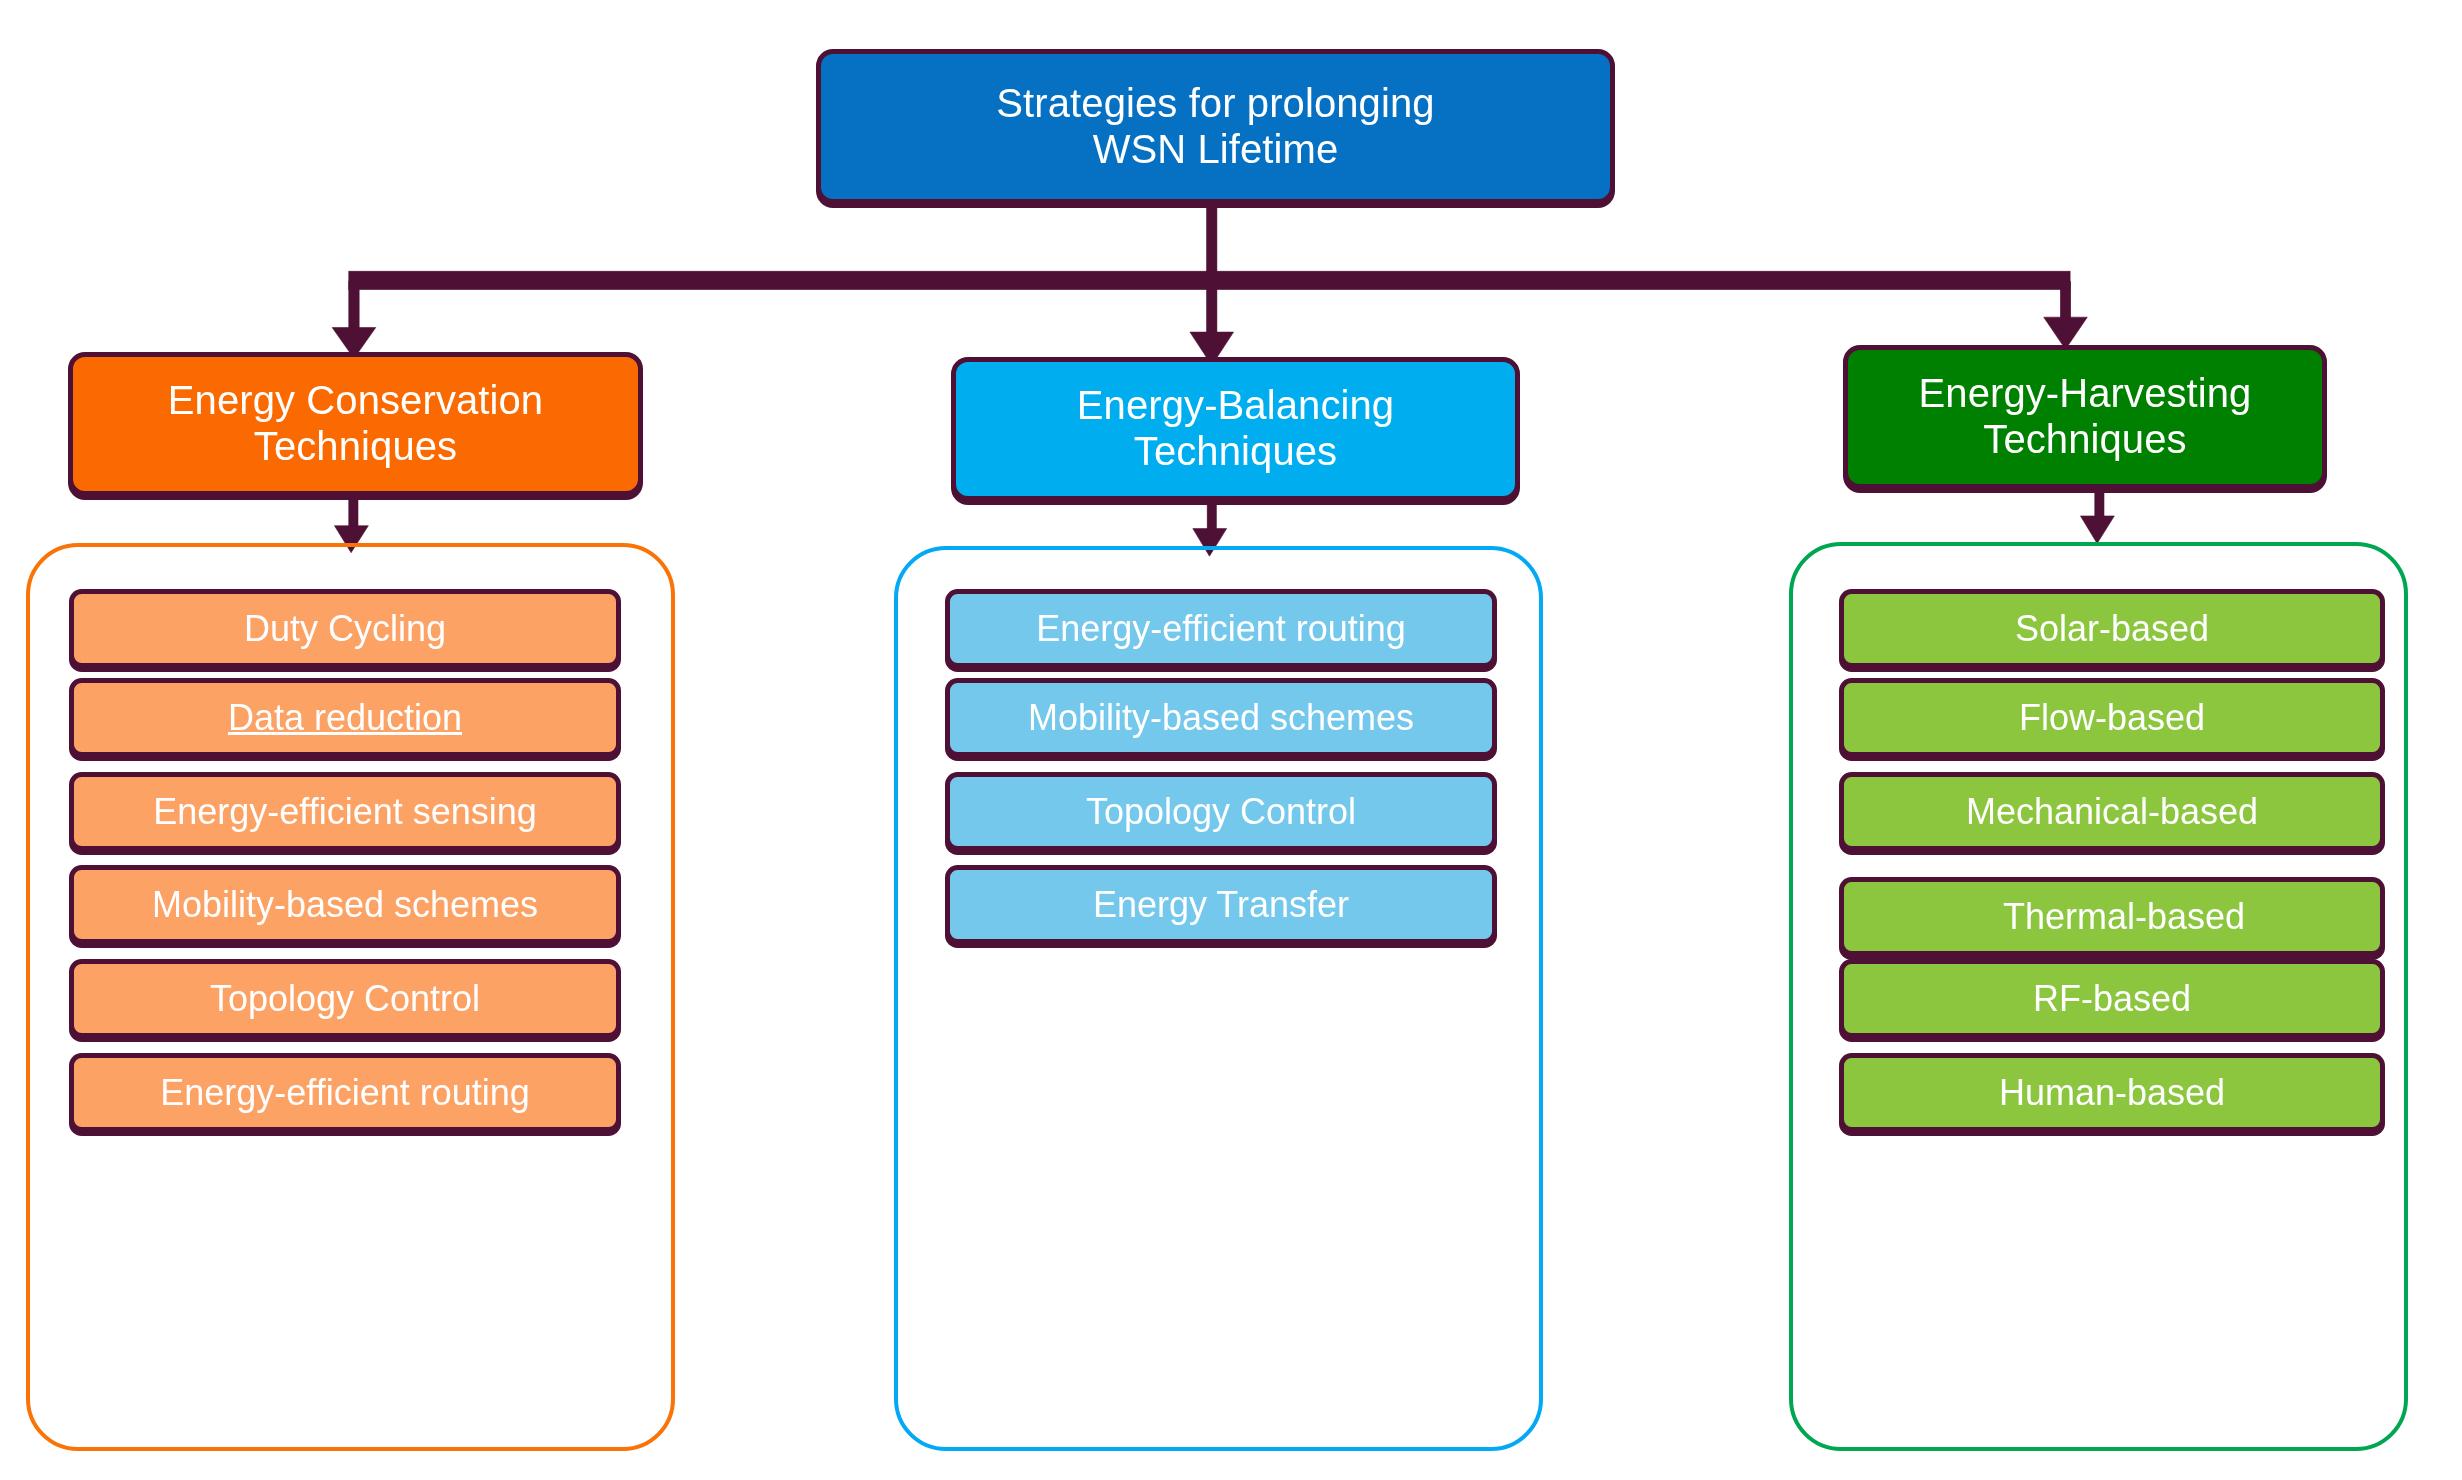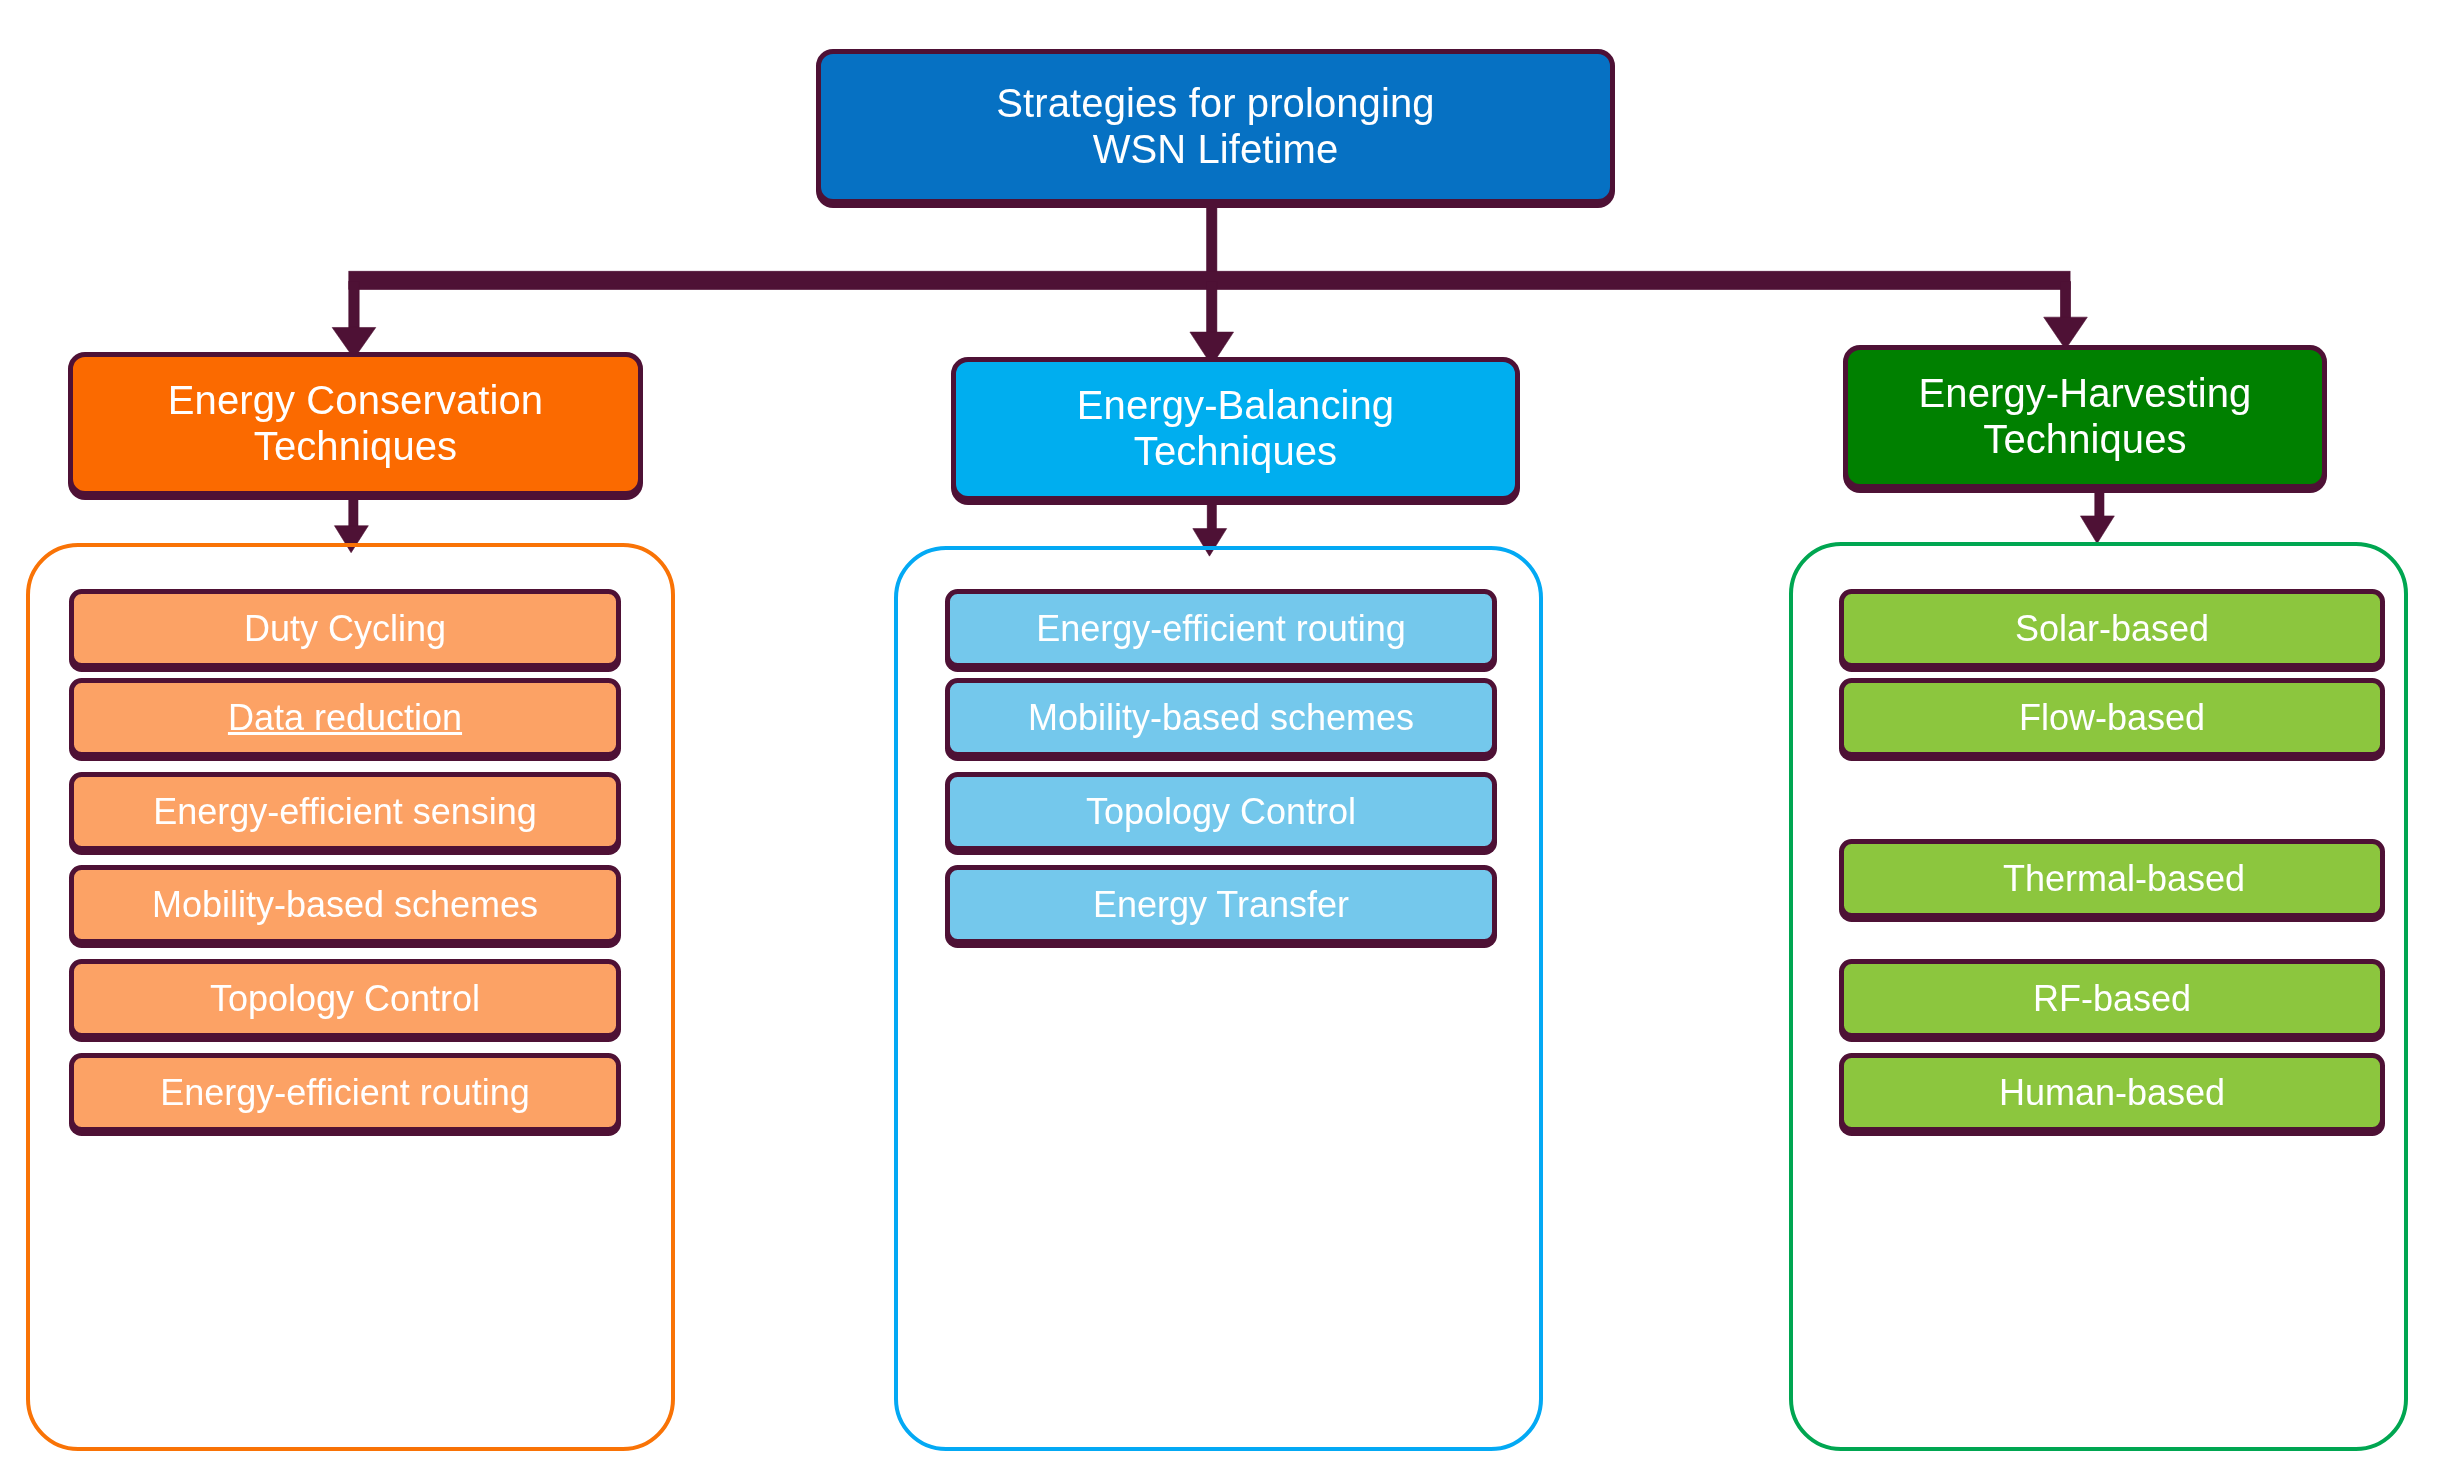--- a/index.html
+++ b/index.html
@@ -76,21 +76,21 @@
   .pill.blue  {background:#74C8EC;left:945px;width:552px;}
   .pill.green {background:#8CC63E;left:1839px;width:546px;}
 
   
   .o0{top:589px;text-align:right;} .o1{top:678px;text-decoration:underline;} .o2{top:772px;}
   .o3{top:865px;} .o4{top:959px;} .o5{top:1053px;}
 
   .b0{top:589px;} .b1{top:678px;} .b2{top:772px;} .b3{top:865px;}
 
   .g0{top:589px;} .g1{top:678px;} .g2{top:772px;}
-  .g3{top:839px;padding-left:24px;} .g4{top:959px;} .g5{top:1053px;}
+  .g3{top:877px;padding-left:24px;} .g4{top:959px;} .g5{top:1053px;}
 </style>
 </head>
 <body>
 
 <div id="stage">
 
   <svg id="connectors" viewBox="0 0 4285 2576" xmlns="http://www.w3.org/2000/svg">
     <g fill="#4E1135" stroke="#4E1135">
 
       <rect x="2100" y="300" width="18" height="180"></rect>
@@ -140,18 +140,19 @@
   <div class="pill orange o4">Topology Control</div>
   <div class="pill orange o5">Energy-efficient routing</div>
 
   <div class="pill blue b0">Energy-efficient routing</div>
   <div class="pill blue b1">Mobility-based schemes</div>
   <div class="pill blue b2">Topology Control</div>
   <div class="pill blue b3">Energy Transfer</div>
 
   <div class="pill green g0">Solar-based</div>
   <div class="pill green g1">Flow-based</div>
+  <div class="pill green g2">Mechanical-based</div>
   <div class="pill green g3">Thermal-based</div>
   <div class="pill green g4">RF-based</div>
   <div class="pill green g5">Human-based</div>
 
 </div>
 
 
 </body></html>

